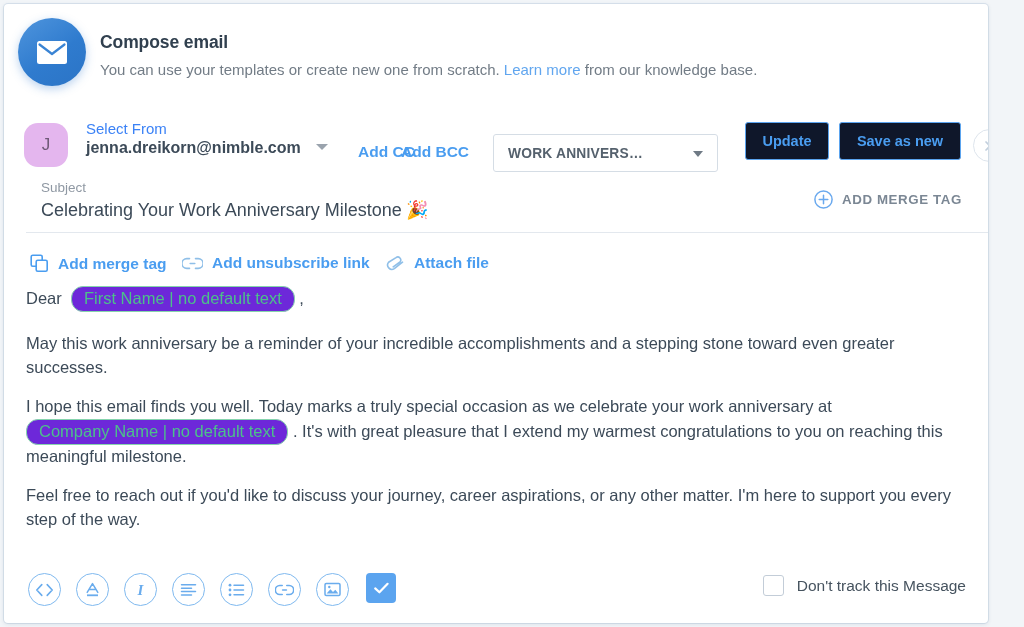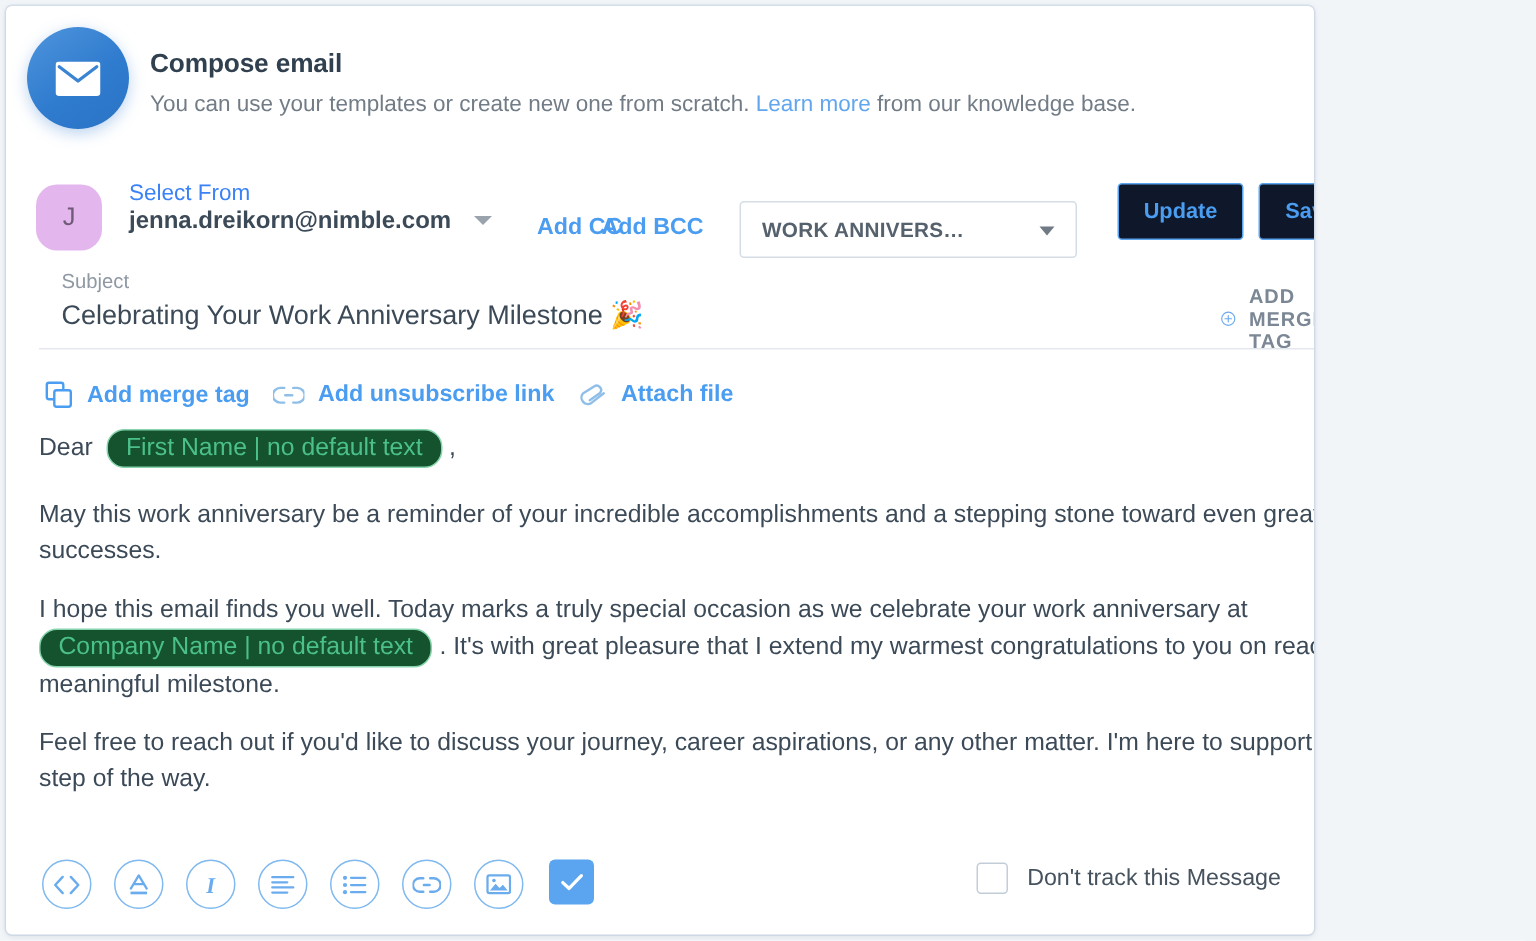--- a/index.html
+++ b/index.html
@@ -5,21 +5,21 @@
   * { box-sizing: border-box; margin: 0; padding: 0; }
   html, body {
     width: 1024px; height: 627px;
     background: #f2f5f8;
     font-family: "Liberation Sans", sans-serif;
     overflow: hidden;
   }
   .card {
     position: absolute;
     left: 4px; top: 4px;
-    width: 872px; height: 619px;
+    width: 984px; height: 619px;
     background: #ffffff;
     border-radius: 4px;
     box-shadow: 0 1px 4px rgba(40,70,110,0.14), 0 0 0 1px rgba(200,215,230,0.55);
     overflow: hidden;
   }
 
   
   .hdr { position: absolute; left: 0; top: 0; width: 100%; height: 92px; }
   .hdr-icon {
     position: absolute; left: 14px; top: 14px;
@@ -153,21 +153,21 @@
   }
   .body-inner { position: absolute; left: 22px; top: 0; width: 945px; }
   .body-p {
     font-size: 16.5px; color: #3c4a58; line-height: 23.5px;
     margin-bottom: 16px;
   }
   .body-p:first-child { margin-bottom: 20px; }
   .mtag {
     display: inline-block;
     border: 1px solid #86d4ad; border-radius: 12px;
-    background: #14532d; color: #4cc08a;
+    background: #6d28d9; color: #4cc08a;
     padding: 1px 12px 2px 12px;
     font-size: 16.5px; line-height: 21px;
     vertical-align: baseline;
   }
   .scrollbar {
     position: absolute; right: 20px; top: 8px;
     width: 11px; height: 282px;
     background: #f7f8f9; border-radius: 6px;
   }
   .scroll-thumb {

